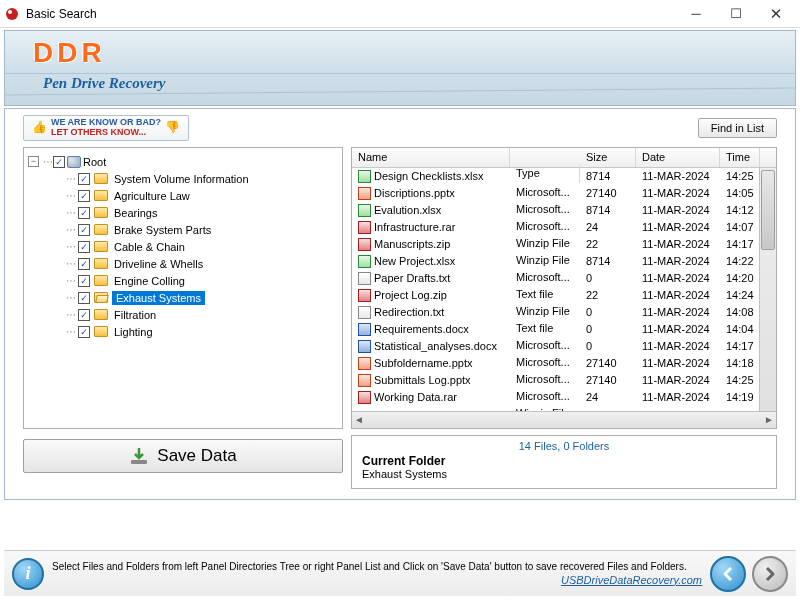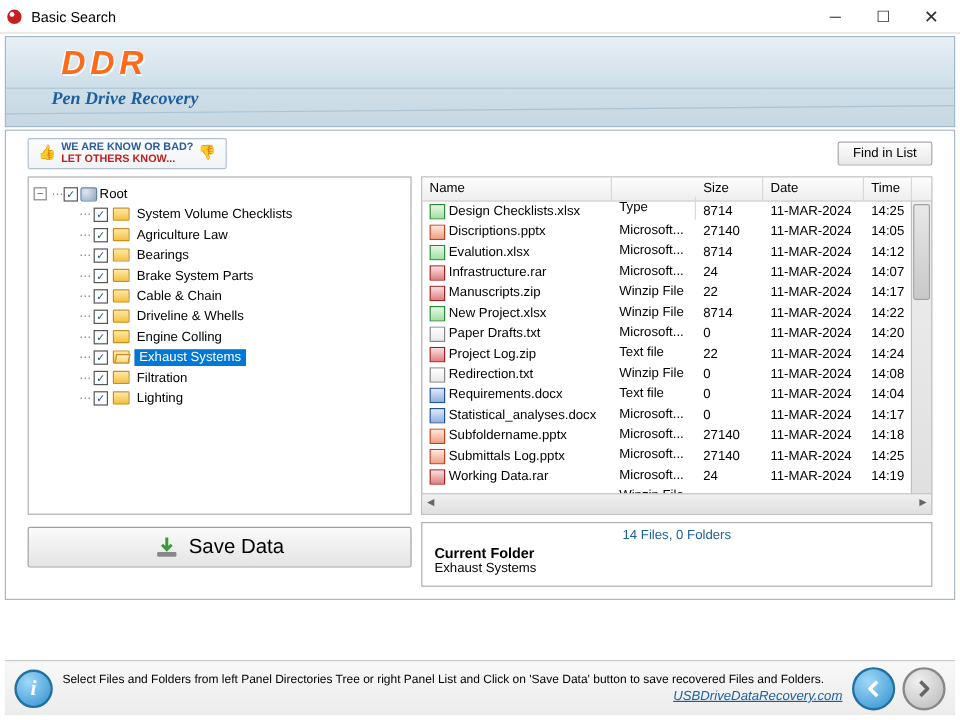--- a/index.html
+++ b/index.html
@@ -9,21 +9,21 @@
 .titlebar .app-icon { width: 16px; height: 16px; margin-right: 6px; }
 .titlebar .title { font-size: 12px; flex: 1; }
 .titlebar .win-btns { display: flex; }
 .titlebar .win-btn { width: 40px; height: 26px; display: flex; align-items: center; justify-content: center; font-size: 13px; color: #333; }
 .titlebar .win-btn.close { font-size: 15px; }
 
 .banner { height: 76px; background: linear-gradient(180deg, #e8f0f5 0%, #d0e0ea 50%, #c8d8e2 100%); border: 1px solid #a0b8c8; margin: 2px 4px 0 4px; position: relative; overflow: hidden; }
 .banner::before, .banner::after { content: ""; position: absolute; left: 0; right: 0; height: 1px; background: rgba(100,140,170,0.3); }
 .banner::before { top: 42px; }
 .banner::after { top: 60px; transform: rotate(-0.5deg); }
-.banner .ddr { font-family: Impact, sans-serif; font-size: 28px; font-weight: 900; color: #ff6b1a; letter-spacing: 4px; position: absolute; left: 46px; top: 6px; text-shadow: 1px 1px 0 #fff, -1px -1px 0 #fff; font-style: italic; }
+.banner .ddr { font-family: Impact, sans-serif; font-size: 28px; font-weight: 900; color: #ff6b1a; letter-spacing: 4px; position: absolute; left: 28px; top: 6px; text-shadow: 1px 1px 0 #fff, -1px -1px 0 #fff; }
 .banner .subtitle { position: absolute; left: 38px; top: 44px; font-size: 15px; font-weight: 600; color: #1b5f9e; font-style: italic; font-family: "Times New Roman", serif; }
 
 .toolbar-row { display: flex; justify-content: space-between; align-items: center; padding: 6px 18px 2px 18px; }
 .tagline-box { border: 1px solid #b0c0d0; background: linear-gradient(#fdfdfd,#f0f3f6); padding: 2px 8px; font-size: 9px; font-family: "Courier New", monospace; font-weight: bold; line-height: 1.1; border-radius: 2px; display: flex; align-items: center; gap: 4px; }
 .tagline-box .l1 { color: #2a5aa0; }
 .tagline-box .l2 { color: #c02020; }
 .thumb-icon { color: #3a7ac0; font-size: 12px; }
 .find-btn { font-size: 11px; padding: 3px 12px; background: linear-gradient(#fdfdfd,#e8e8e8); border: 1px solid #a8a8a8; border-radius: 2px; }
 
 .main-area { display: flex; gap: 8px; padding: 4px 18px 4px 18px; }
@@ -129,21 +129,21 @@
         <span class="dots">⋯</span>
         <span class="cbox">✓</span>
         <span class="drive-icon"></span>
         <span class="label">Root</span>
       </div>
       <div id="tree-items">
             <div class="tree-item">
               <span class="dots">⋯</span>
               <span class="cbox">✓</span>
               <span class="folder-icon"></span>
-              <span class="label">System Volume Checklists</span>
+              <span class="label">System Volume Information</span>
             </div>
             <div class="tree-item">
               <span class="dots">⋯</span>
               <span class="cbox">✓</span>
               <span class="folder-icon"></span>
               <span class="label">Agriculture Law</span>
             </div>
             <div class="tree-item">
               <span class="dots">⋯</span>
               <span class="cbox">✓</span>

